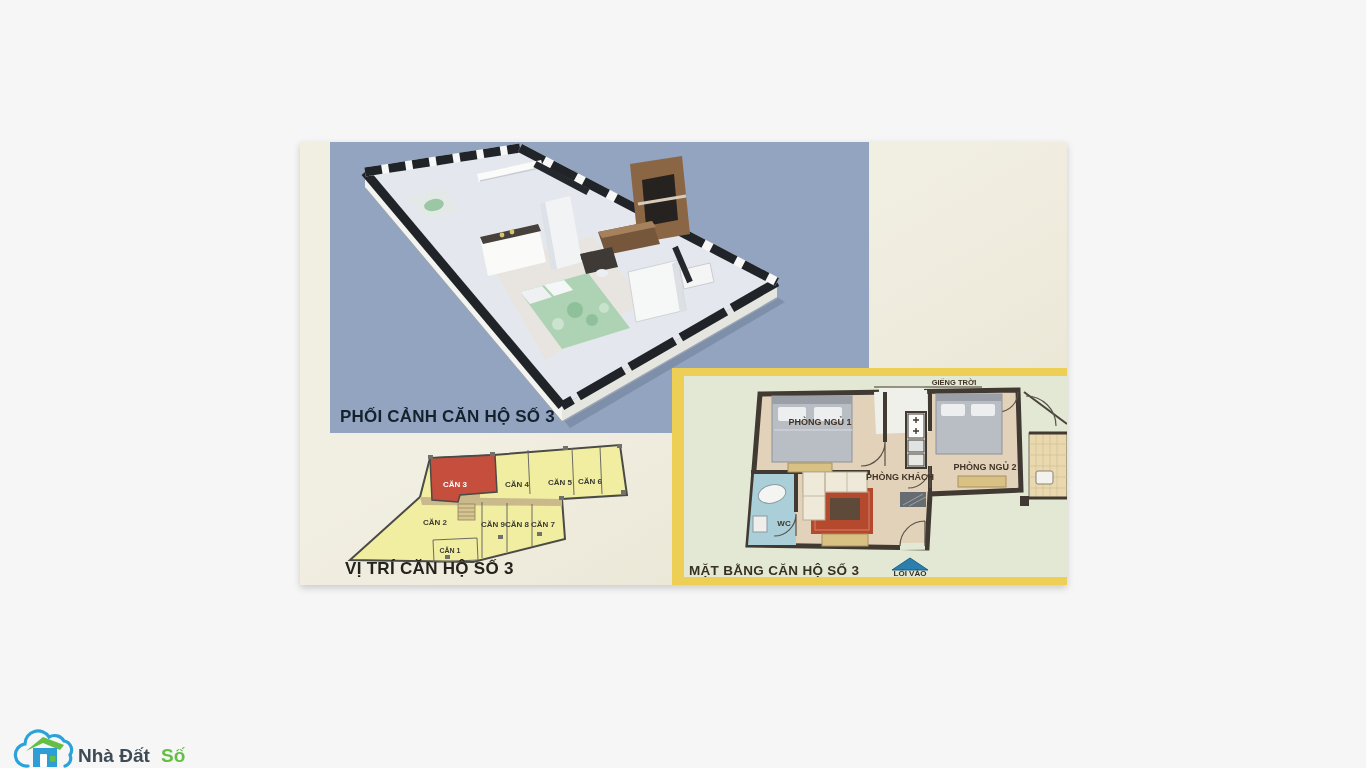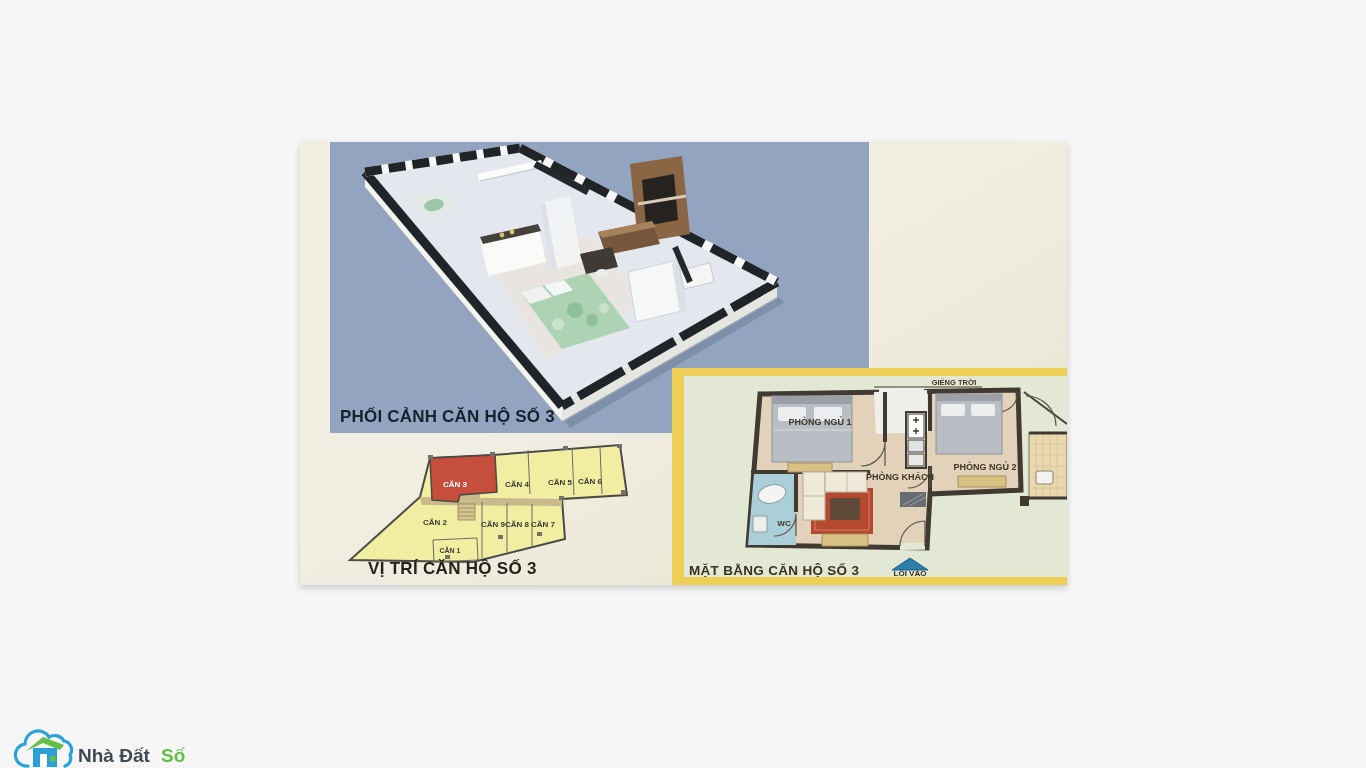--- a/index.html
+++ b/index.html
@@ -21,21 +21,21 @@
     margin-left:12px;
   }
   .panel3d .cap{
     position:absolute;left:10px;bottom:6px;
     font-weight:bold;font-size:17px;letter-spacing:.2px;color:#15222e;
   }
   
   .siteplan-svg{position:absolute;left:40px;top:300px;}
   .sitecap{
     position:absolute;left:45px;top:417px;
-    font-weight:bold;font-size:17px;letter-spacing:.3px;color:#23221c;margin-left:23px;
+    font-weight:bold;font-size:17px;letter-spacing:.3px;color:#23221c;
   }
   
   .panelplan{
     position:absolute;left:372px;top:226px;width:395px;height:217px;
     box-sizing:border-box;background:#e3e8d4;
     border:8px solid #edcf55;border-left-width:12px;border-right:0;
   }
   .panelplan svg{display:block;}
   
   .logo{position:absolute;left:12px;top:728px;}

